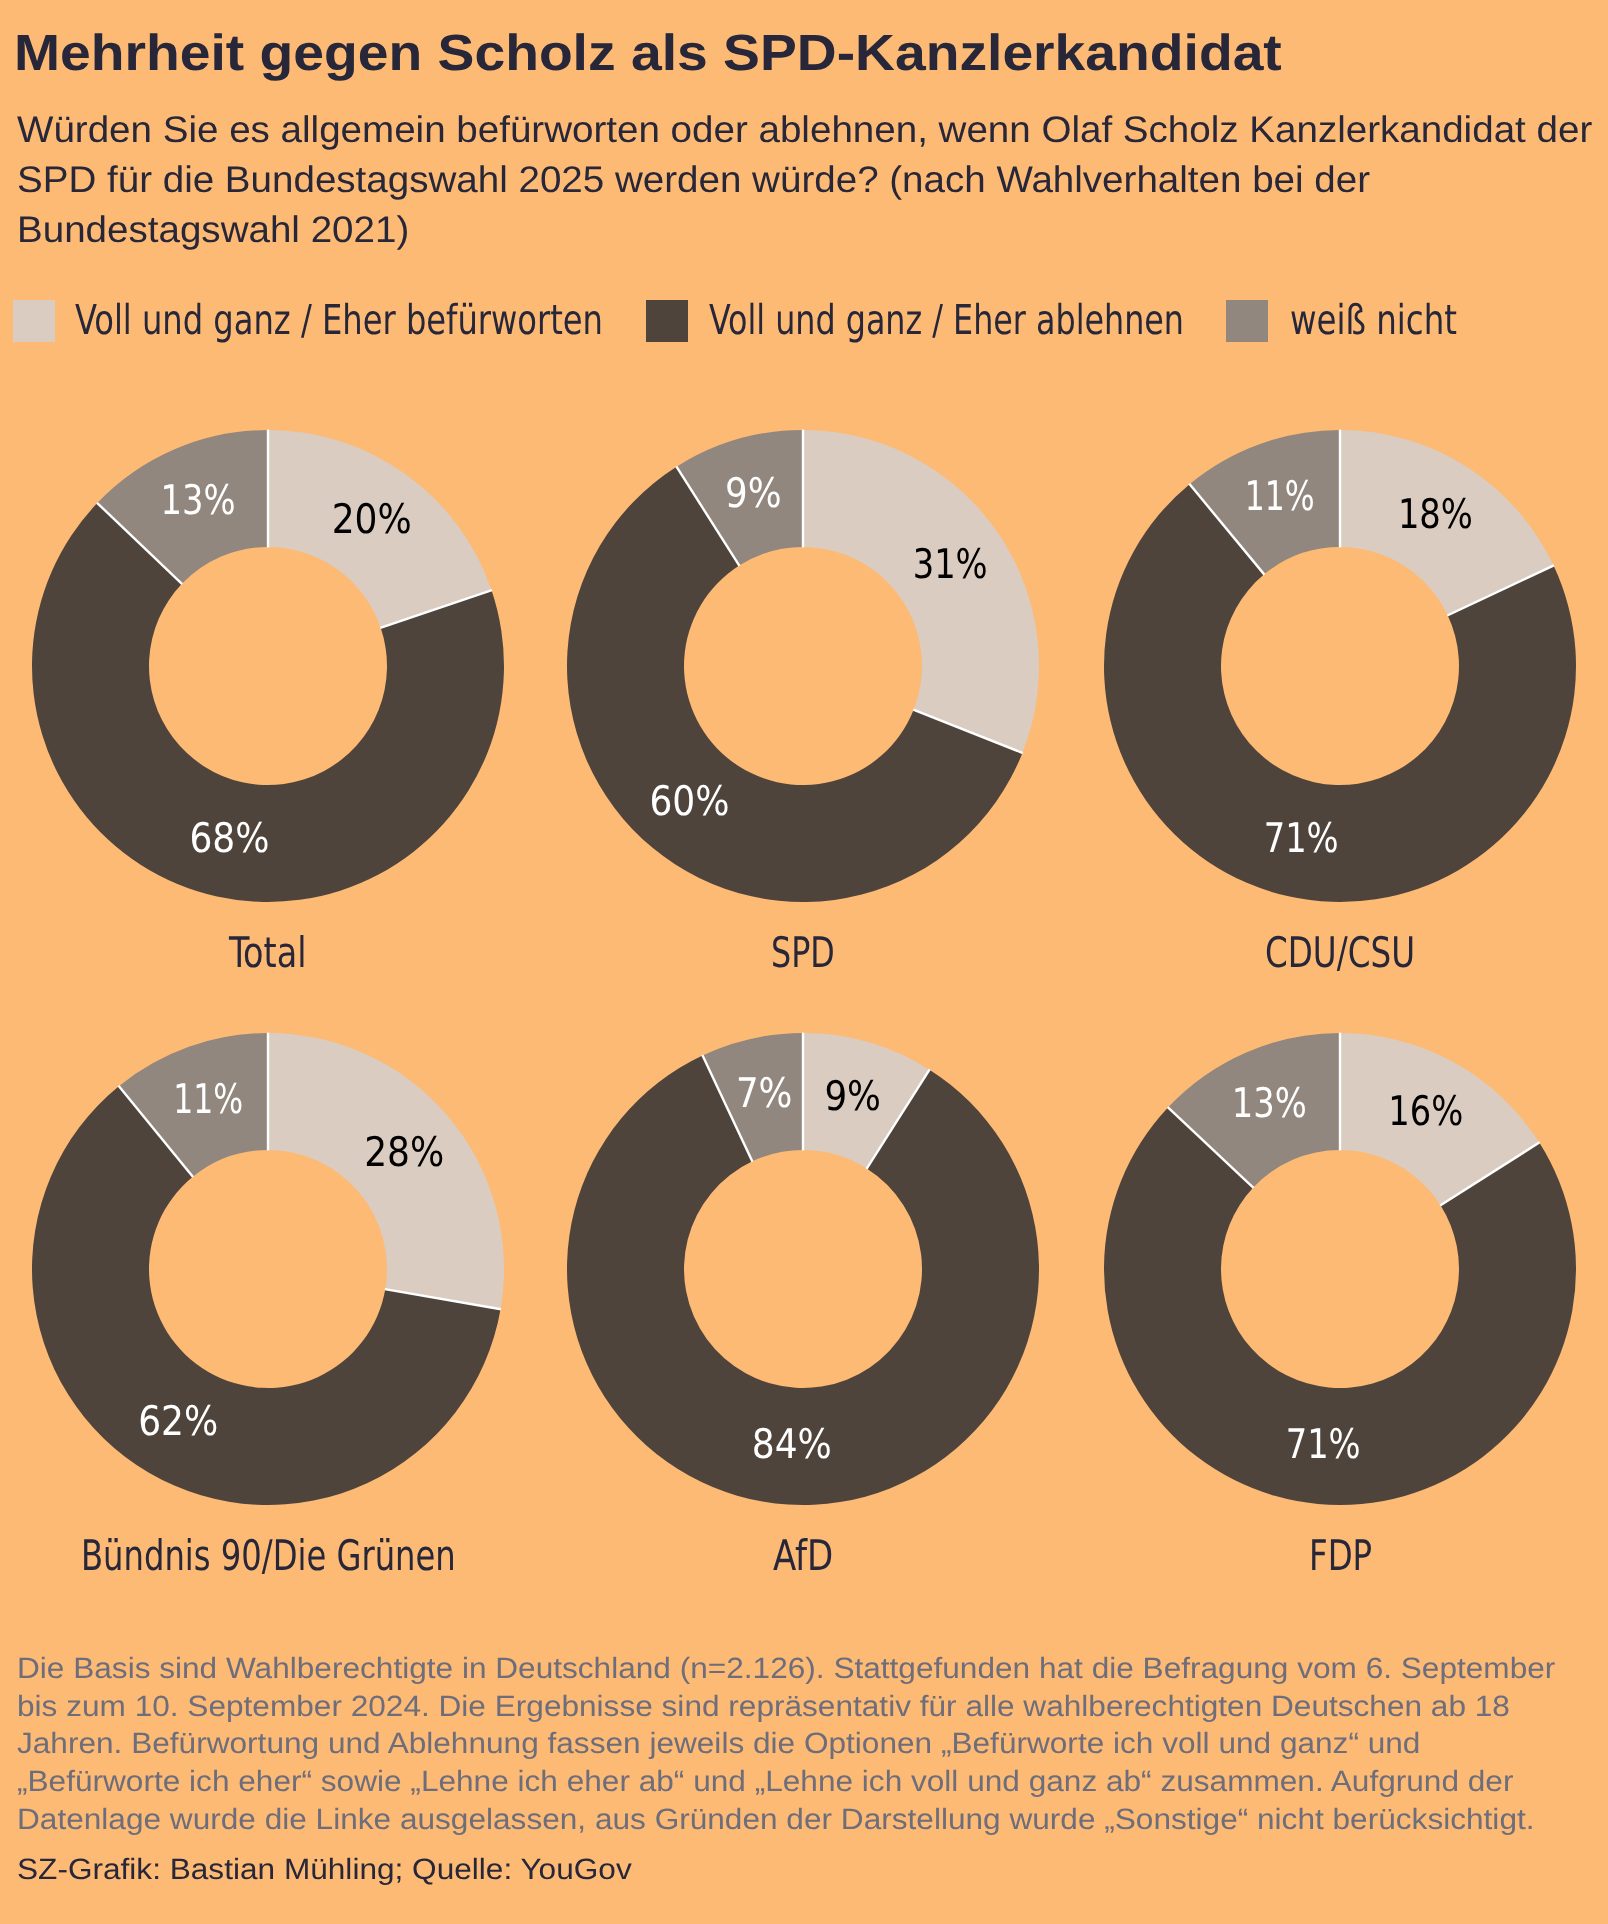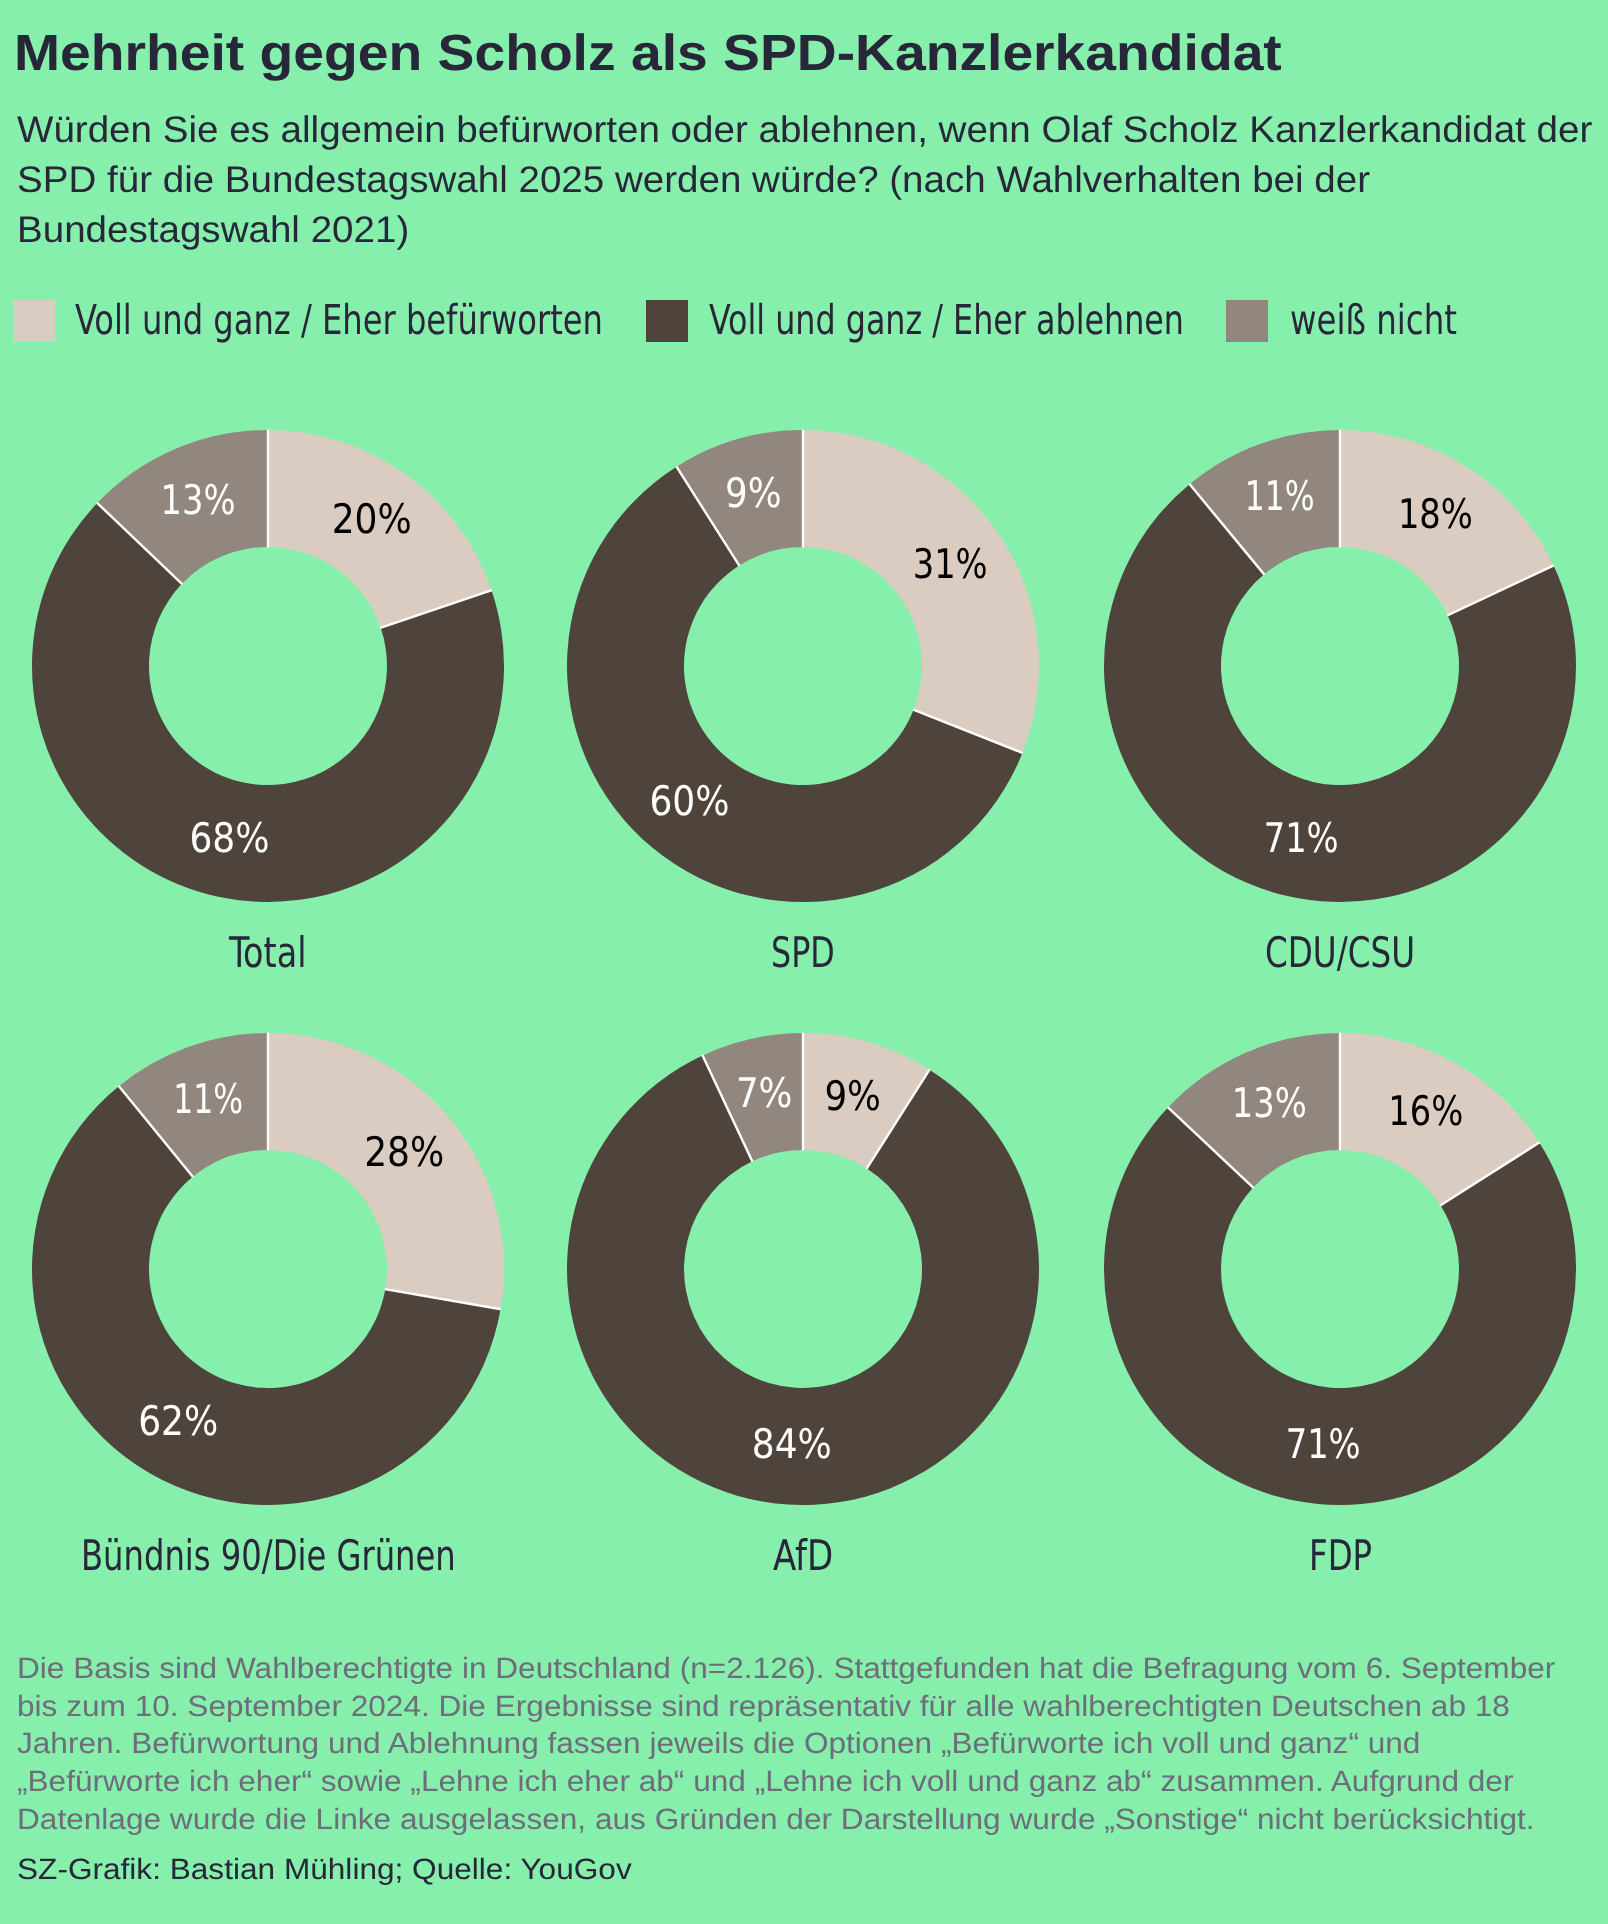--- a/index.html
+++ b/index.html
@@ -2,21 +2,21 @@
 <html><head>
 <meta charset="utf-8">
 <title>Mehrheit gegen Scholz als SPD-Kanzlerkandidat</title>
 <style>
   html,body{margin:0;padding:0;background:#ffffff;}
   body{width:1608px;height:1924px;overflow:hidden;
        font-family:"Liberation Sans",sans-serif;
        -webkit-font-smoothing:antialiased;
        text-rendering:geometricPrecision;}
   *{-webkit-font-smoothing:antialiased;}
-  .page{position:relative;width:1608px;height:1924px;background:#86efac;}
+  .page{position:relative;width:1608px;height:1924px;background:#fdba74;}
 
   .headline{position:absolute;left:14px;top:1px;
             font-size:50.8px;font-weight:700;color:#272739;
             letter-spacing:0px;line-height:36px;white-space:nowrap;
             display:inline-block;transform:scaleX(1.0875);
             transform-origin:left top;}
   .subtitle{position:absolute;left:17px;top:105px;width:1545px;
             font-size:37px;font-weight:400;color:#272739;
             line-height:50px;letter-spacing:0px;margin:0;
             transform:scaleX(1.042);transform-origin:left top;}

